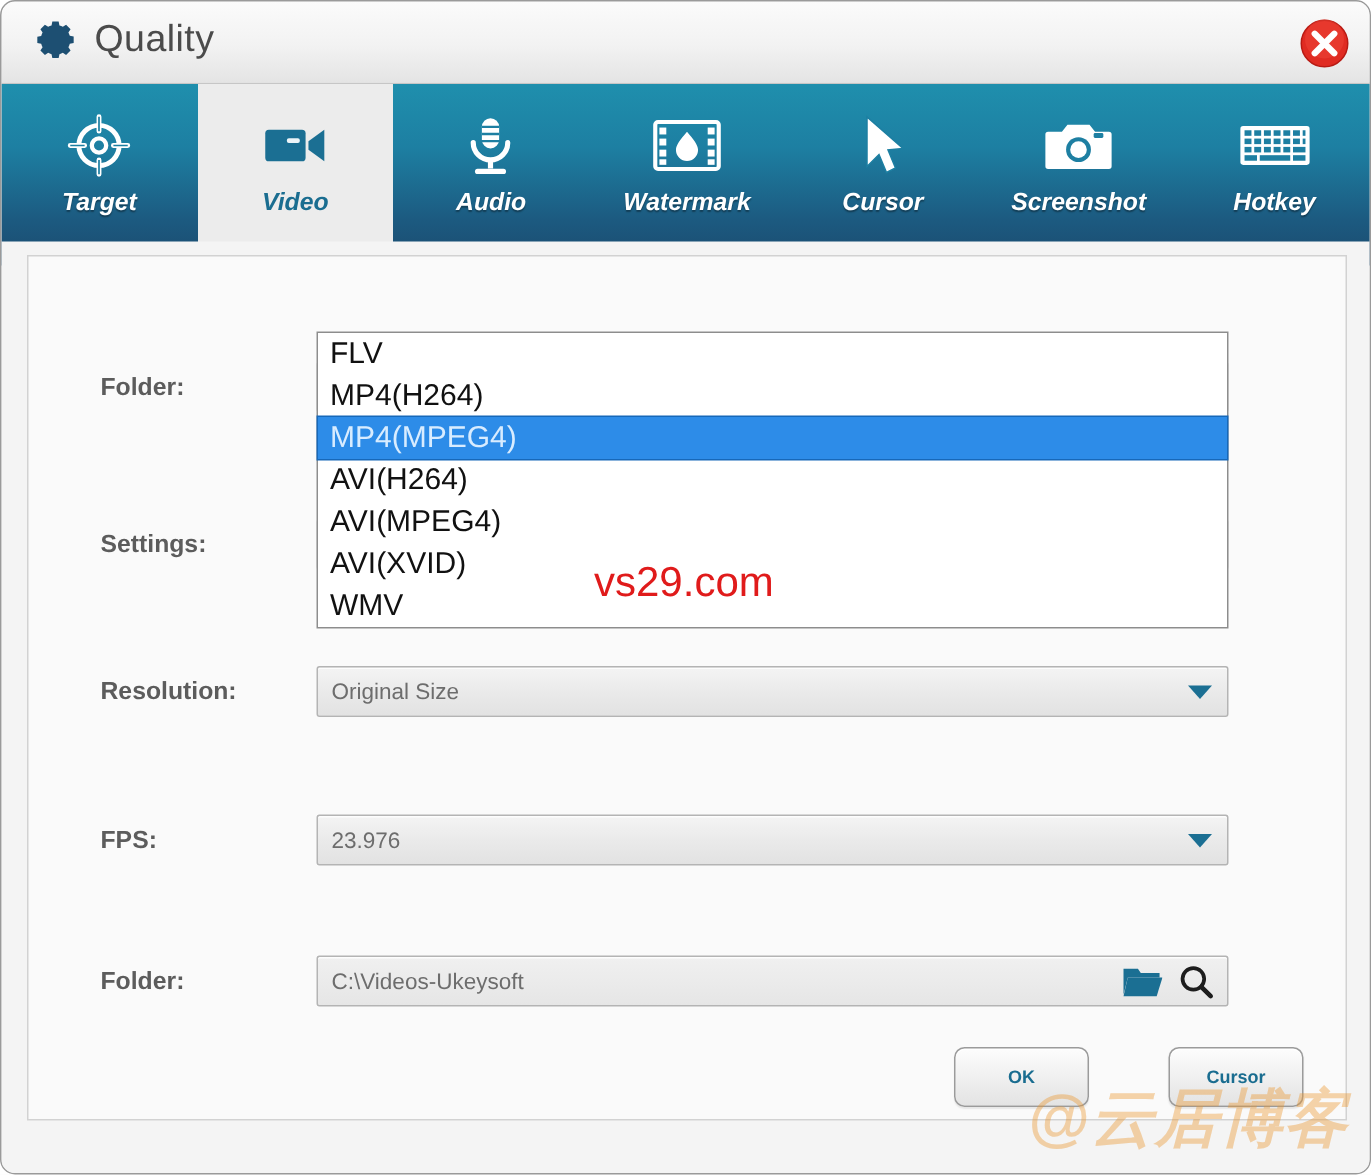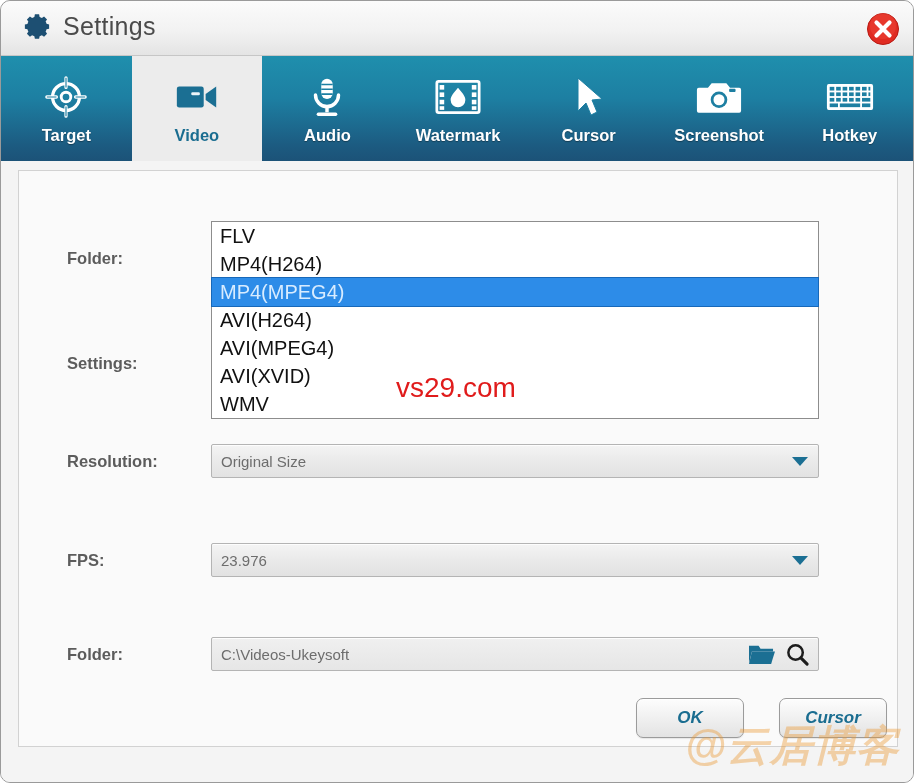--- a/index.html
+++ b/index.html
@@ -33,20 +33,21 @@
   }
   .close-btn {
     position:absolute; right:14px; top:10px; width:36px; height:36px;
     cursor:pointer;
   }
   
   .tabbar {
     position:absolute; left:0; top:55px; width:914px; height:121px;
     background:linear-gradient(to bottom,#1f8fad 0%,#1d7fa2 35%,#1c5a80 75%,#1b4a6e 100%);
     display:flex;
+    font-style:italic;
   }
   .tab {
     flex:1 1 0; position:relative;
     display:flex; flex-direction:column; align-items:center; justify-content:flex-start;
     padding-top:18px;
     cursor:pointer;
   }
   .tab .tab-ico {
     height:46px; display:flex; align-items:center; justify-content:center;
   }
@@ -110,29 +111,28 @@
     font-size:20px; color:#111111;
     white-space:nowrap;
     cursor:pointer;
   }
   .dd-item.sel {
     background:#2d8ce8; color:#d8ecff;
     outline:1px solid #1768b9;
   }
   
   .btn {
-    position:absolute; top:0; width:108px; height:40px;
+    position:absolute; top:0; width:90px; height:40px;
     background:linear-gradient(to bottom,#fdfdfd 0%,#f0f0f0 50%,#e3e3e3 100%);
     border:1px solid #9b9b9b;
     border-radius:7px;
-    font-size:17px; font-weight:bold; color:#1a6d90;
+    font-size:12px; font-weight:bold; color:#1a6d90;
     display:flex; align-items:center; justify-content:center;
     cursor:pointer;
     box-shadow:0 1px 1px rgba(0,0,0,.08), inset 0 1px 0 #ffffff;
-    font-style:italic;
   }
   
   .wm-red {
     position:absolute; left:395px; top:371px;
     font-size:28px; color:#e01b1b; z-index:60;
     font-family:"Liberation Sans", sans-serif;
     pointer-events:none;
   }
   .wm-orange {
     position:absolute; right:14px; bottom:8px;
@@ -149,21 +149,21 @@
 
 <div class="window">
 
   <div class="titlebar">
     <span class="title-gear">
       <svg width="33" height="33" viewBox="0 0 32 32">
         <path fill="#1d4f72" d="M16 10.2a5.8 5.8 0 1 0 0 11.6 5.8 5.8 0 0 0 0-11.6zm0 9.1a3.3 3.3 0 1 1 0-6.6 3.3 3.3 0 0 1 0 6.6z"></path>
         <path fill="#1d4f72" d="M29.2 18.6l-2.5-.5a10.9 10.9 0 0 0-.9-2.2l1.4-2.1-2.9-2.9-2.1 1.4c-.7-.4-1.4-.7-2.2-.9l-.5-2.5h-4.1l-.5 2.5c-.8.2-1.5.5-2.2.9L10.6 11l-2.9 2.9 1.4 2.1c-.4.7-.7 1.4-.9 2.2l-2.5.5v4.1l2.5.5c.2.8.5 1.5.9 2.2l-1.4 2.1 2.9 2.9 2.1-1.4c.7.4 1.4.7 2.2.9l.5 2.5h4.1l.5-2.5c.8-.2 1.5-.5 2.2-.9l2.1 1.4 2.9-2.9-1.4-2.1c.4-.7.7-1.4.9-2.2l2.5-.5v-4.1z" transform="translate(0,-6.6)"></path>
       </svg>
     </span>
-    <span class="title-text">Settings</span>
+    <span class="title-text">Quality</span>
     <span class="close-btn">
       <svg width="36" height="36" viewBox="0 0 36 36">
         <circle cx="18" cy="18" r="15.5" fill="#e02b22" stroke="#b81a13" stroke-width="1"></circle>
         <circle cx="18" cy="15" r="13" fill="#ef4a3c" opacity=".45"></circle>
         <path d="M11.5 11.5 L24.5 24.5 M24.5 11.5 L11.5 24.5" stroke="#ffffff" stroke-width="4.2" stroke-linecap="round"></path>
       </svg>
     </span>
   </div>
 
   <div class="tabbar">

